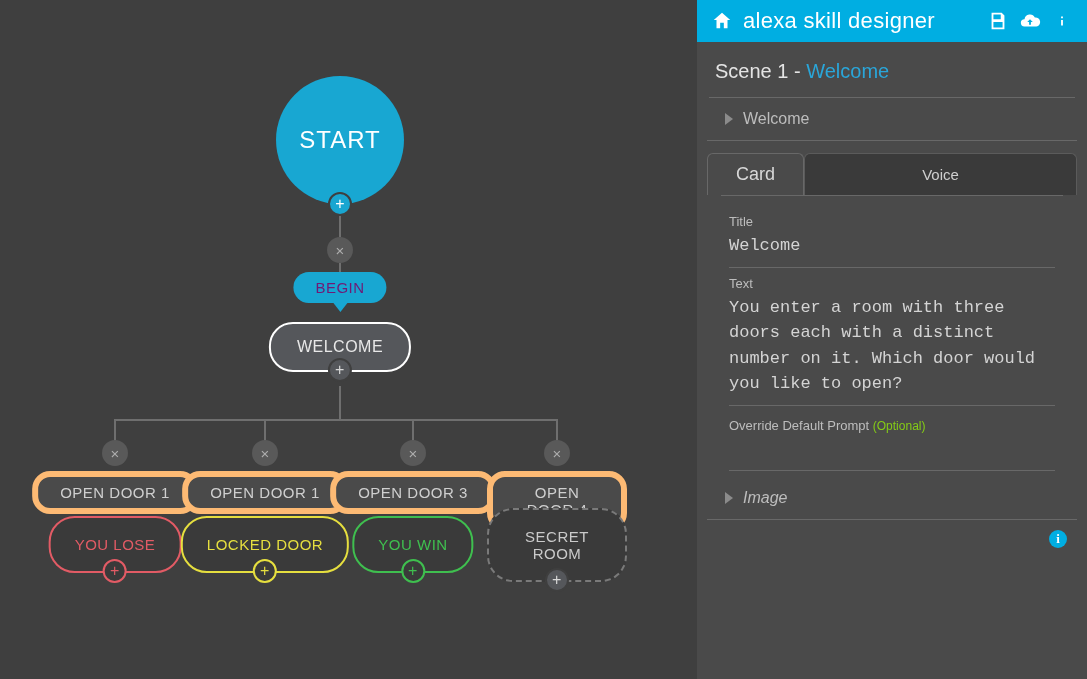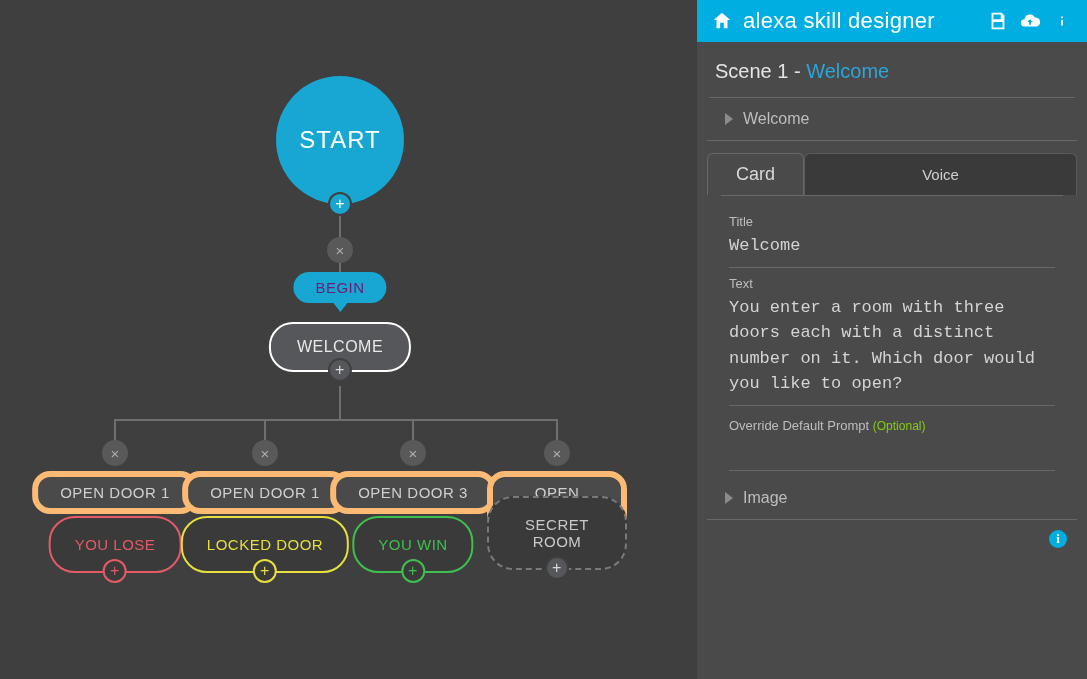--- a/index.html
+++ b/index.html
@@ -206,21 +206,21 @@
       <div class="node" style="left: 265px; top: 516px;"><div class="result-box r-yellow"><span>LOCKED DOOR</span><div class="plus-btn">+</div></div></div>
       <div class="node" style="left: 413px; top: 440px;">
         <div class="x-btn">×</div>
       </div>
       <div class="node" style="left: 413px; top: 471px;"><span class="pill pill-dark">OPEN DOOR 3</span></div>
       <div class="node" style="left: 413px; top: 516px;"><div class="result-box r-green"><span>YOU WIN</span><div class="plus-btn">+</div></div></div>
       <div class="node" style="left: 557px; top: 440px;">
         <div class="x-btn">×</div>
       </div>
       <div class="node" style="left: 557px; top: 471px;"><span class="pill pill-dark">OPEN DOOR 4</span></div>
-      <div class="node" style="left: 557px; top: 496px;"><div class="result-box r-grey"><span>SECRET ROOM</span><div class="plus-btn">+</div></div></div>
+      <div class="node" style="left: 557px; top: 508px;"><div class="result-box r-grey"><span>SECRET ROOM</span><div class="plus-btn">+</div></div></div>
     </div>
 </div>
 
 <div class="sidebar">
   <div class="sidebar-header">
     <div class="hicon">
       <svg viewBox="0 0 24 24">
           <path d="M12 3l9 8h-3v9h-4v-6h-4v6H6v-9H3z"></path>
         </svg>
     </div>
@@ -267,21 +267,21 @@
     <textarea class="field-textarea" rows="4" style="">You enter a room with three doors each with a distinct number on it. Which door would you like to open?</textarea>
 
     <div class="field-label">
       <span>Override Default Prompt </span><span class="optlabel">(Optional)</span>
     </div>
     <input class="field-input" value="" style="">
 
     <div style="height:6px"></div>
   </div>
 
-  <div class="accordion" style="border-top:none;">
+  <div class="accordion" style="border-top:none;font-style:italic;">
     <div class="tri"></div>
     <span>Image</span>
   </div>
 
   <div style="position:relative;height:40px;">
     <div class="info-badge" style="top:10px;">i</div>
   </div>
 </div>
 
 </body></html>

